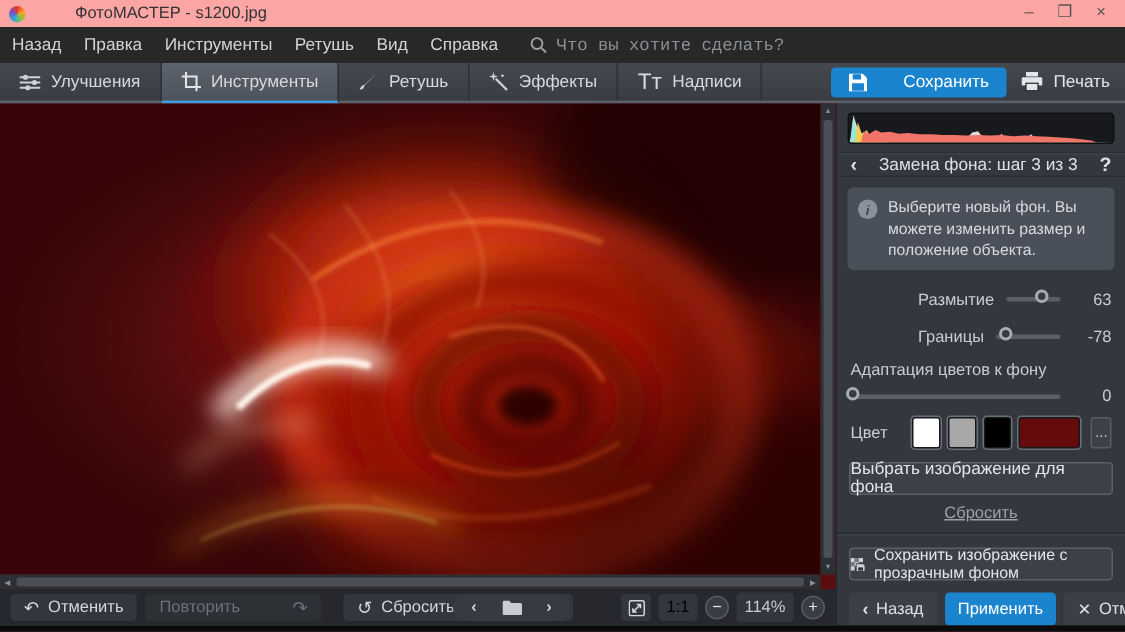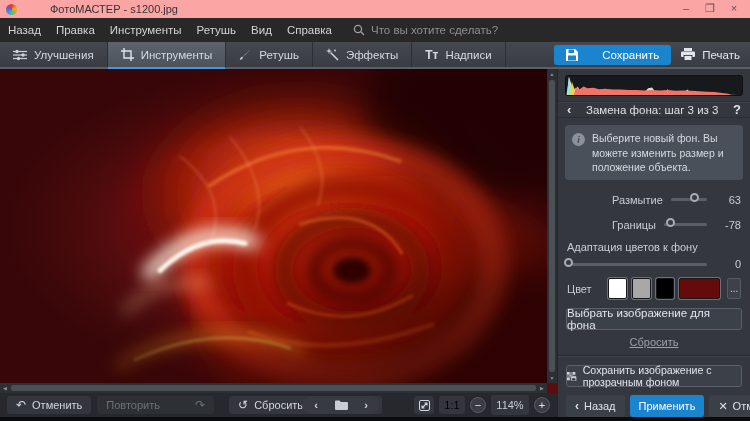--- a/index.html
+++ b/index.html
@@ -12,29 +12,29 @@
   .logo { width:11px; height:11px; border-radius:50%; background:conic-gradient(#e23a2e,#f5a623,#7ec144,#2ea9e0,#7a52c7,#e23a2e); margin-right:6px; }
   .win-title { color:#333; font-size:11px; }
   .win-controls { margin-left:auto; display:flex; }
   .win-btn { width:24px; height:16px; text-align:center; line-height:15px; color:#555; font-size:11px; cursor:default; }
 
   
   .menubar { height:24px; background:#282828; display:flex; align-items:center; padding:0 8px; gap:15px; flex:0 0 auto; }
   .menu-item { color:#d4d4d4; font-size:11.5px; cursor:default; }
   .search-wrap { display:flex; align-items:center; gap:6px; margin-left:6px; }
   .search-wrap svg { flex:0 0 auto; }
-  .search-input { background:transparent; border:none; outline:none; color:#b9bec4; font-family:Liberation Sans, sans-serif; font-size:11.5px; width:170px; }
+  .search-input { background:transparent; border:none; outline:none; color:#b9bec4; font-family:Liberation Mono, monospace; font-size:11.5px; width:170px; }
   .search-input::placeholder { color:#8a9096; }
 
   
   .tabbar { height:27px; background:linear-gradient(#45494f,#393c42); display:flex; align-items:stretch; border-bottom:2px solid #5a6069; flex:0 0 auto; }
   .tab { display:flex; align-items:center; gap:7px; padding:0 13px; color:#d6d9de; font-size:11.5px; border-right:1px solid #2c2f34; cursor:pointer; }
   .tab svg { flex:0 0 auto; }
   .tab.active { background:linear-gradient(#5d636d,#4d535c); margin-bottom:-2px; border-bottom:2px solid #3f9ae0; }
-  .tab-tt { font-size:12px; font-weight:bold; color:#d6d9de; letter-spacing:0; }
+  .tab-tt { font-size:15px; font-weight:normal; color:#d6d9de; letter-spacing:0; }
   .tabbar-right { margin-left:auto; display:flex; align-items:center; gap:10px; padding-right:10px; }
   .btn-save { display:flex; align-items:center; gap:24px; background:#1b84cf; color:#fff; border-radius:3px; height:20px; padding:0 12px; font-size:11.5px; cursor:pointer; }
   .btn-print { display:flex; align-items:center; gap:7px; color:#e2e5e9; font-size:11.5px; cursor:pointer; }
 
   
   .main { flex:1 1 auto; display:flex; min-height:0; }
   .canvas-col { flex:1 1 auto; display:flex; flex-direction:column; min-width:0; }
   .canvas { position:relative; flex:1 1 auto; background:#5a0d0f; overflow:hidden; }
   .canvas-img { position:absolute; left:0; top:0; right:10px; bottom:10px; }
   .canvas-img svg { width:100%; height:100%; display:block; }

